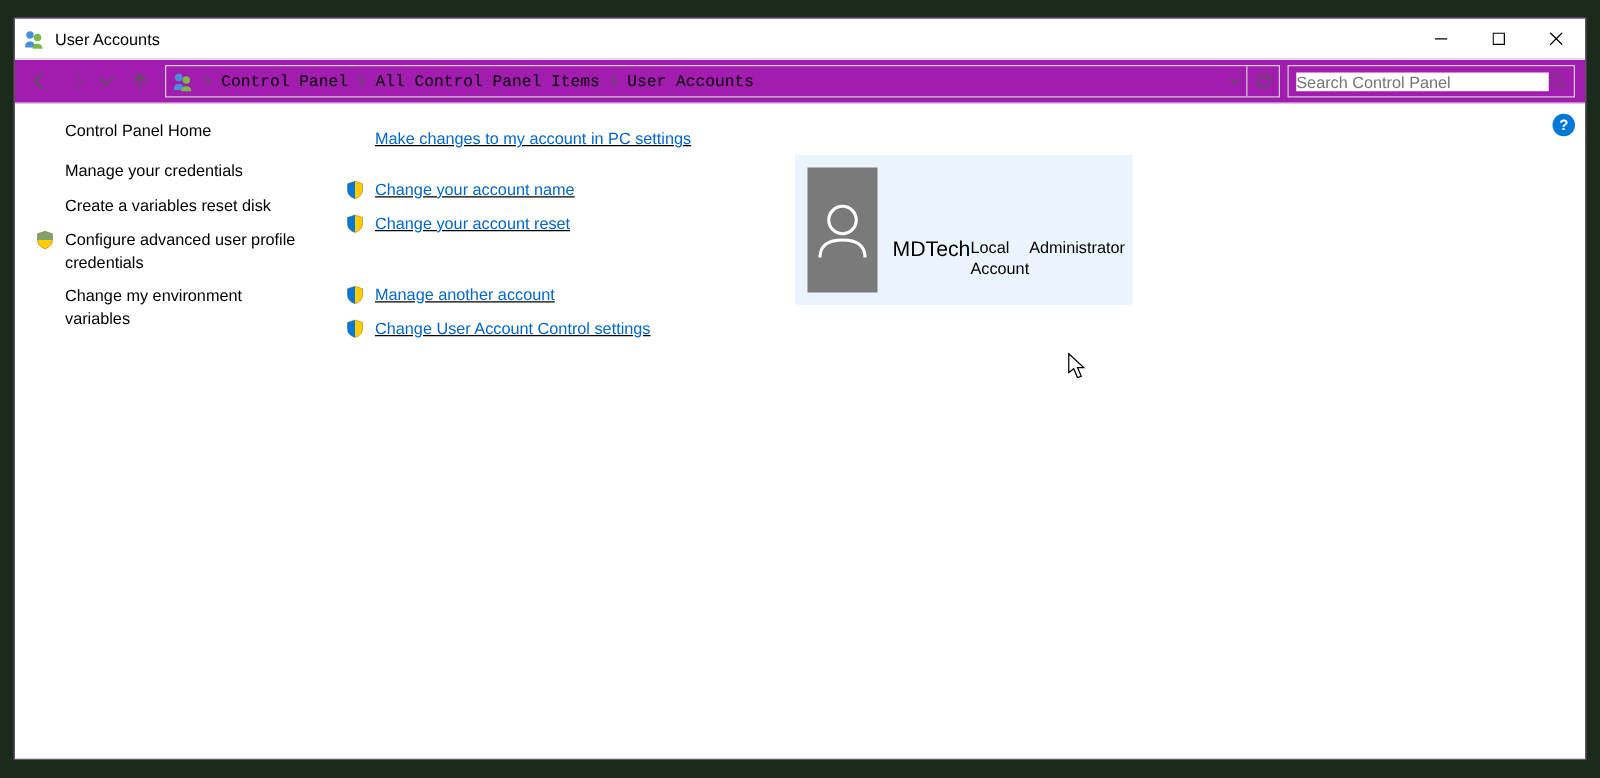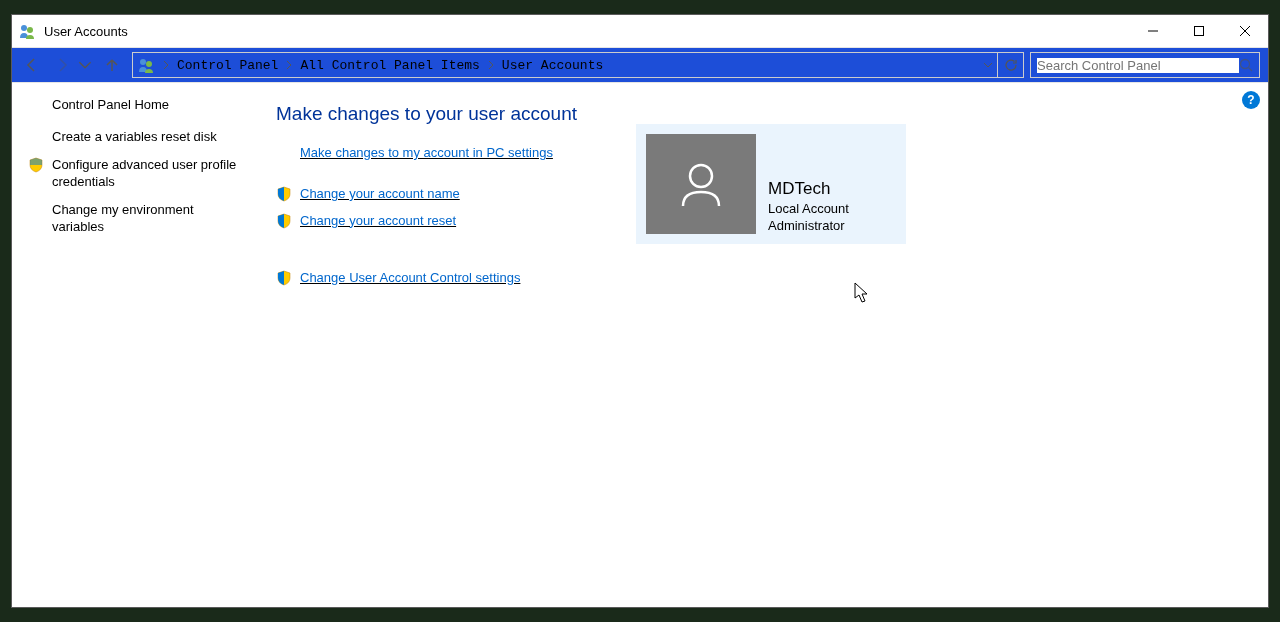--- a/index.html
+++ b/index.html
@@ -1,17 +1,17 @@
 <!DOCTYPE html>
 <html><head>
 <meta charset="utf-8">
 <style>
 * { margin: 0; padding: 0; box-sizing: border-box; font-family: "Segoe UI", Arial, sans-serif; }
 body { background: #1a2a1a; display: flex; align-items: center; justify-content: center; height: 622px; width: 1280px; overflow: hidden; }
-.window { width: 1258px; height: 594px; background: #1d4ed8; border: 1px solid #5a5a5a; display: flex; flex-direction: column; }
+.window { width: 1258px; height: 594px; background: #a21caf; border: 1px solid #5a5a5a; display: flex; flex-direction: column; }
 .titlebar { height: 32px; display: flex; align-items: center; padding-left: 6px; background: #fff; }
 .titlebar-icon { width: 18px; height: 18px; margin-right: 8px; position: relative; }
 .titlebar-icon svg { width: 18px; height: 18px; }
 .titlebar-text { font-size: 13px; color: #000; flex: 1; }
 .winctrls { display: flex; height: 100%; }
 .winctrl { width: 46px; height: 32px; display: flex; align-items: center; justify-content: center; cursor: pointer; }
 .winctrl svg { width: 10px; height: 10px; }
 .toolbar { height: 36px; border-top: 1px solid #e5e5e5; border-bottom: 1px solid #e5e5e5; display: flex; align-items: center; padding: 0 6px; gap: 2px; }
 .navbtn { width: 28px; height: 28px; display: flex; align-items: center; justify-content: center; cursor: pointer; border-radius: 2px; }
 .navbtn.disabled { opacity: 0.4; cursor: default; }
@@ -35,21 +35,21 @@
 .side-shield { position: absolute; left: -24px; top: 1px; width: 16px; height: 16px; }
 .main { flex: 1; padding: 20px 24px; position: relative; }
 .main-heading { font-size: 19px; color: #003399; font-weight: 400; margin-bottom: 20px; }
 .action-list { margin-left: 24px; text-decoration: underline; }
 .action-link { font-size: 13px; color: #0066cc; display: block; margin-bottom: 10px; cursor: pointer; position: relative; line-height: 1.3; }
 .action-link.shielded .shield { position: absolute; left: -24px; top: 0; width: 16px; height: 16px; }
 .action-gap { height: 30px; }
 .user-card { position: absolute; left: 384px; top: 41px; width: 270px; height: 120px; background: #eaf4fd; display: flex; align-items: center; padding: 10px; }
 .avatar { width: 110px; height: 100px; background: #7a7a7a; display: flex; align-items: center; justify-content: center; margin-right: 12px; }
 .avatar svg { width: 56px; height: 56px; }
-.user-info { display: flex; flex-direction: column; margin-top: 45px; }
+.user-info { display: flex; flex-direction: row; margin-top: 45px; }
 .user-name { font-size: 17px; color: #000; margin-bottom: 2px; }
 .user-type { font-size: 13px; color: #000; line-height: 1.3; }
 .help-icon { position: absolute; right: 8px; top: 8px; width: 18px; height: 18px; background: #0078d7; border-radius: 50%; color: #fff; display: flex; align-items: center; justify-content: center; font-size: 12px; font-weight: bold; cursor: pointer; }
 .cursor { position: absolute; left: 602px; top: 199px; pointer-events: none; z-index: 100; }
 .cursor svg { width: 16px; height: 22px; }
 </style>
 </head>
 <body>
 
 <div class="window">
@@ -156,52 +156,59 @@
     </div>
   </div>
 
   <div class="content">
     <div class="help-icon">
         <span>?</span>
       </div>
 
     <div class="sidebar">
       <span class="side-home">Control Panel Home</span>
+      <span class="side-link">Manage your credentials</span>
       <span class="side-link">Create a variables reset disk</span>
       <span class="side-link shielded">
         <span class="side-shield"><svg viewBox="0 0 16 16">
               <path d="M8 1 L14 3 L14 8 Q14 13 8 15 Q2 13 2 8 L2 3 Z" fill="#ffcc00" stroke="#c08000" stroke-width="0.5"></path>
               <path d="M8 1 L14 3 L14 8 L8 8 Z M8 8 L2 8 L2 3 L8 1 Z" fill="#0078d7" opacity="0.5"></path>
             </svg></span>
         <span>Configure advanced user profile credentials</span>
       </span>
       <span class="side-link">Change my environment variables</span>
     </div>
 
     <div class="main">
-      <h1 class="main-heading">Make changes to your user account</h1>
 
       <div class="action-list">
         <a class="action-link">Make changes to my account in PC settings</a>
         <div style="height:14px"></div>
         <a class="action-link shielded">
           <span class="shield"><svg viewBox="0 0 16 16">
                 <path d="M8 1 L14 3 L14 8 Q14 13 8 15 Q2 13 2 8 L2 3 Z" fill="#ffcc00" stroke="#c08000" stroke-width="0.5"></path>
                 <path d="M8 1 L8 15 Q2 13 2 8 L2 3 Z" fill="#0078d7"></path>
               </svg></span>
           <span>Change your account name</span>
         </a>
         <a class="action-link shielded">
           <span class="shield"><svg viewBox="0 0 16 16">
                 <path d="M8 1 L14 3 L14 8 Q14 13 8 15 Q2 13 2 8 L2 3 Z" fill="#ffcc00" stroke="#c08000" stroke-width="0.5"></path>
                 <path d="M8 1 L8 15 Q2 13 2 8 L2 3 Z" fill="#0078d7"></path>
               </svg></span>
           <span>Change your account reset</span>
         </a>
         <div class="action-gap"></div>
+        <a class="action-link shielded">
+          <span class="shield"><svg viewBox="0 0 16 16">
+                <path d="M8 1 L14 3 L14 8 Q14 13 8 15 Q2 13 2 8 L2 3 Z" fill="#ffcc00" stroke="#c08000" stroke-width="0.5"></path>
+                <path d="M8 1 L8 15 Q2 13 2 8 L2 3 Z" fill="#0078d7"></path>
+              </svg></span>
+          <span>Manage another account</span>
+        </a>
         <a class="action-link shielded">
           <span class="shield"><svg viewBox="0 0 16 16">
                 <path d="M8 1 L14 3 L14 8 Q14 13 8 15 Q2 13 2 8 L2 3 Z" fill="#ffcc00" stroke="#c08000" stroke-width="0.5"></path>
                 <path d="M8 1 L8 15 Q2 13 2 8 L2 3 Z" fill="#0078d7"></path>
               </svg></span>
           <span>Change User Account Control settings</span>
         </a>
       </div>
 
       <div class="user-card">

